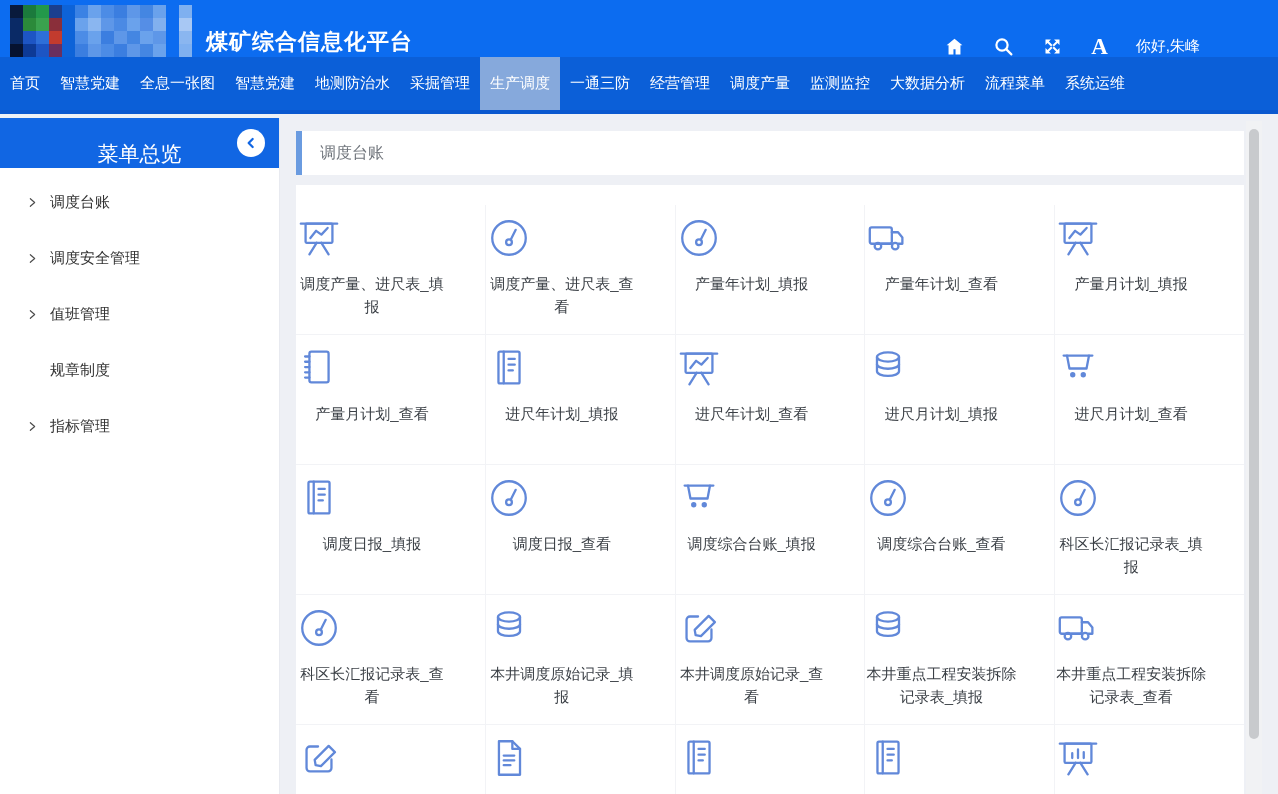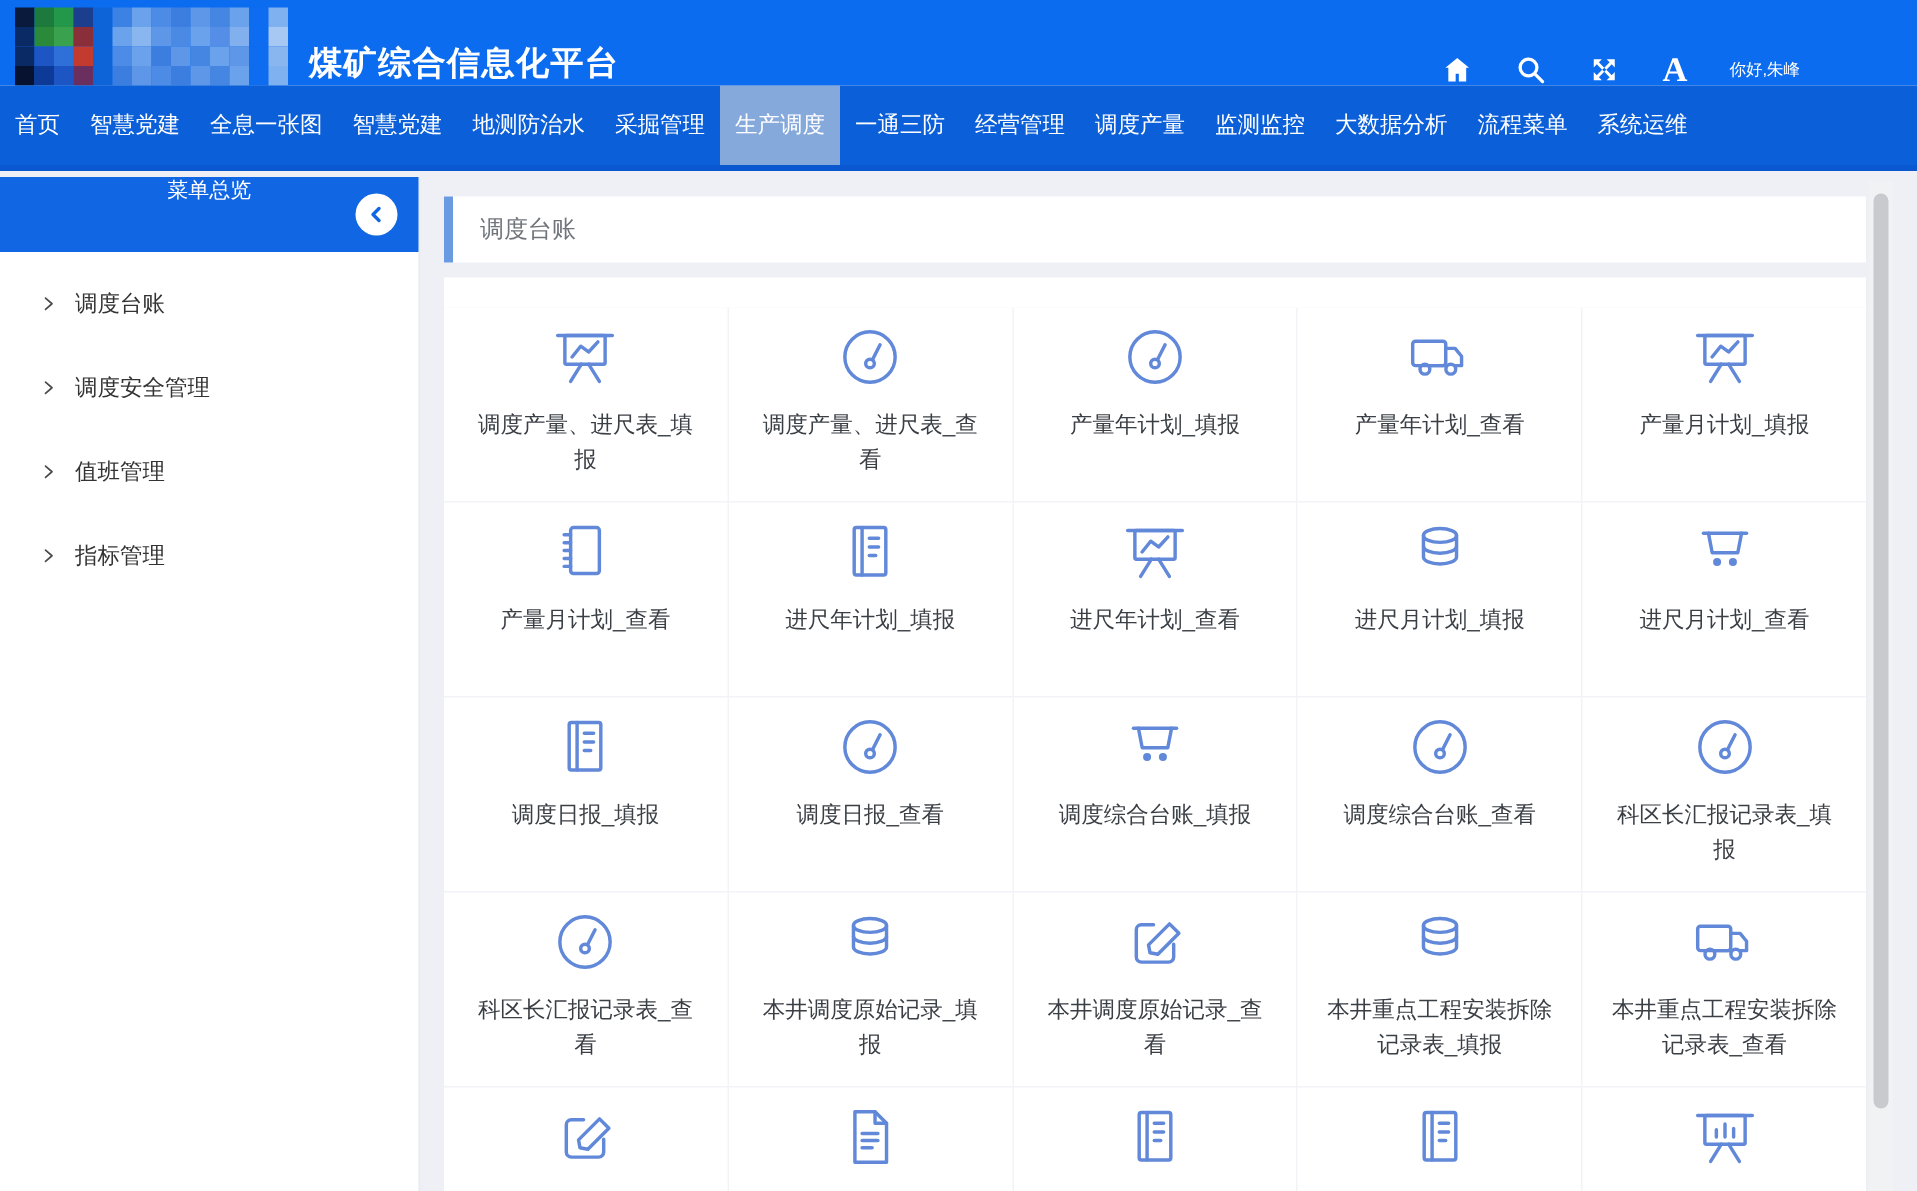--- a/index.html
+++ b/index.html
@@ -10,42 +10,42 @@
   }
   
   .app-header{position:absolute;top:0;left:0;right:0;height:57px;background:var(--header_bg,#0c6cf0);display:flex;align-items:flex-end;}
   .logo-mosaic{display:grid;grid-template-columns:repeat(14,13px);grid-auto-rows:13px;margin-left:10px;}
   .logo-mosaic div{width:13px;height:13px;}
   .app-title{color:#fff;font-size:22px;font-weight:bold;margin:0 0 0 14px;letter-spacing:1px;white-space:nowrap;}
   .header-right{margin-left:auto;display:flex;align-items:center;gap:28px;margin-right:78px;color:#fff;}
   .hicon{width:21px;height:21px;display:inline-flex;align-items:center;justify-content:center;cursor:pointer;}
   .hicon svg{width:100%;height:100%;}
   .font-a{font-family:"Liberation Serif",serif;font-size:23px;font-weight:bold;width:auto;line-height:1;}
-  .greeting{font-size:11px;white-space:nowrap;}
+  .greeting{font-size:15px;white-space:nowrap;}
   
   .main-nav{position:absolute;top:57px;left:0;right:0;height:57px;background:var(--nav_bg,#0b5fd8);border-bottom:4px solid var(--nav_underline,#0a58cf);display:flex;align-items:stretch;box-sizing:border-box;}
   .tab{display:flex;align-items:center;padding:0 10px;color:#fff;font-size:15px;cursor:pointer;white-space:nowrap;}
   .tab.active{background:var(--active_tab_bg,#86a9dc);}
   
   .sidebar{position:absolute;top:118px;left:0;width:280px;bottom:0;background:#fff;border-right:1px solid #e8eaf0;box-sizing:border-box;}
-  .sidebar-header{height:50px;background:var(--sidebar_header_bg,#1166e3);color:#fff;display:flex;align-items:flex-start;justify-content:center;font-size:14px;font-weight:500;position:relative;}
+  .sidebar-header{height:50px;background:var(--sidebar_header_bg,#1166e3);color:#fff;display:flex;align-items:flex-end;justify-content:center;font-size:21px;font-weight:500;position:relative;}
   .collapse-btn{position:absolute;right:14px;top:11px;width:28px;height:28px;border-radius:50%;background:#fff;display:flex;align-items:center;justify-content:center;cursor:pointer;}
   .collapse-btn svg{width:16px;height:16px;stroke:var(--sidebar_header_bg,#1166e3);fill:none;stroke-width:3.4;stroke-linecap:round;stroke-linejoin:round;}
   .side-menu{padding-top:6px;}
   .side-item{height:56px;display:flex;align-items:center;padding-left:26px;font-size:15px;color:#333;cursor:pointer;gap:11px;}
   .side-item .chev{width:13px;height:13px;display:inline-flex;flex:0 0 13px;}
   .side-item .chev svg{width:100%;height:100%;stroke:#4a4a4a;fill:none;stroke-width:2.1;stroke-linecap:round;stroke-linejoin:round;}
   .side-item.no-exp .chev svg{visibility:hidden;}
   
   .title-bar{position:absolute;left:296px;top:131px;right:34px;height:44px;background:#fff;display:flex;align-items:center;}
   .accent{width:6px;height:44px;background:var(--accent_bar,#6a9be0);}
   .page-title{font-size:16px;color:#70757c;margin-left:18px;}
   .card{position:absolute;left:296px;top:185px;right:34px;bottom:0;background:#fff;overflow:hidden;padding-top:20px;box-sizing:border-box;}
   .grid{display:grid;grid-template-columns:repeat(5,1fr);gap:1px;background:#f2f3f6;}
-  .cell{background:#fff;height:119px;display:flex;flex-direction:column;align-items:center;padding-top:10px;cursor:pointer;box-sizing:content-box;}
+  .cell{background:#fff;height:119px;display:flex;flex-direction:column;padding-top:10px;cursor:pointer;box-sizing:content-box;}
   .cell-icon{width:46px;height:46px;color:var(--icon_blue,#6188d9);display:inline-flex;}
   .cell-icon svg{width:100%;height:100%;stroke:currentColor;fill:none;stroke-width:2.4;stroke-linecap:round;stroke-linejoin:round;}
   .cell-label{margin-top:11px;width:152px;text-align:center;font-size:15px;line-height:1.55;color:#3a3f45;word-break:break-all;}
   
   .scroll-track{position:absolute;right:16px;top:121px;width:16px;bottom:0;background:#f1f2f4;}
   .scroll-thumb{position:absolute;left:3px;top:8px;width:10px;height:610px;background:#c8cacd;border-radius:5px;cursor:pointer;}
 </style>
 </head>
 <body>
 
@@ -175,20 +175,28 @@
         <span>调度安全管理</span>
       </div>
       <div class="side-item">
         <span class="chev">
           <svg viewBox="0 0 24 24">
             <polyline points="8 5 16 12 8 19"></polyline>
           </svg>
         </span>
         <span>值班管理</span>
       </div>
+      <div class="side-item no-exp">
+        <span class="chev">
+          <svg viewBox="0 0 24 24">
+            <polyline points="8 5 16 12 8 19"></polyline>
+          </svg>
+        </span>
+        <span>规章制度</span>
+      </div>
       <div class="side-item">
         <span class="chev">
           <svg viewBox="0 0 24 24">
             <polyline points="8 5 16 12 8 19"></polyline>
           </svg>
         </span>
         <span>指标管理</span>
       </div>
     </div>
 </aside>

